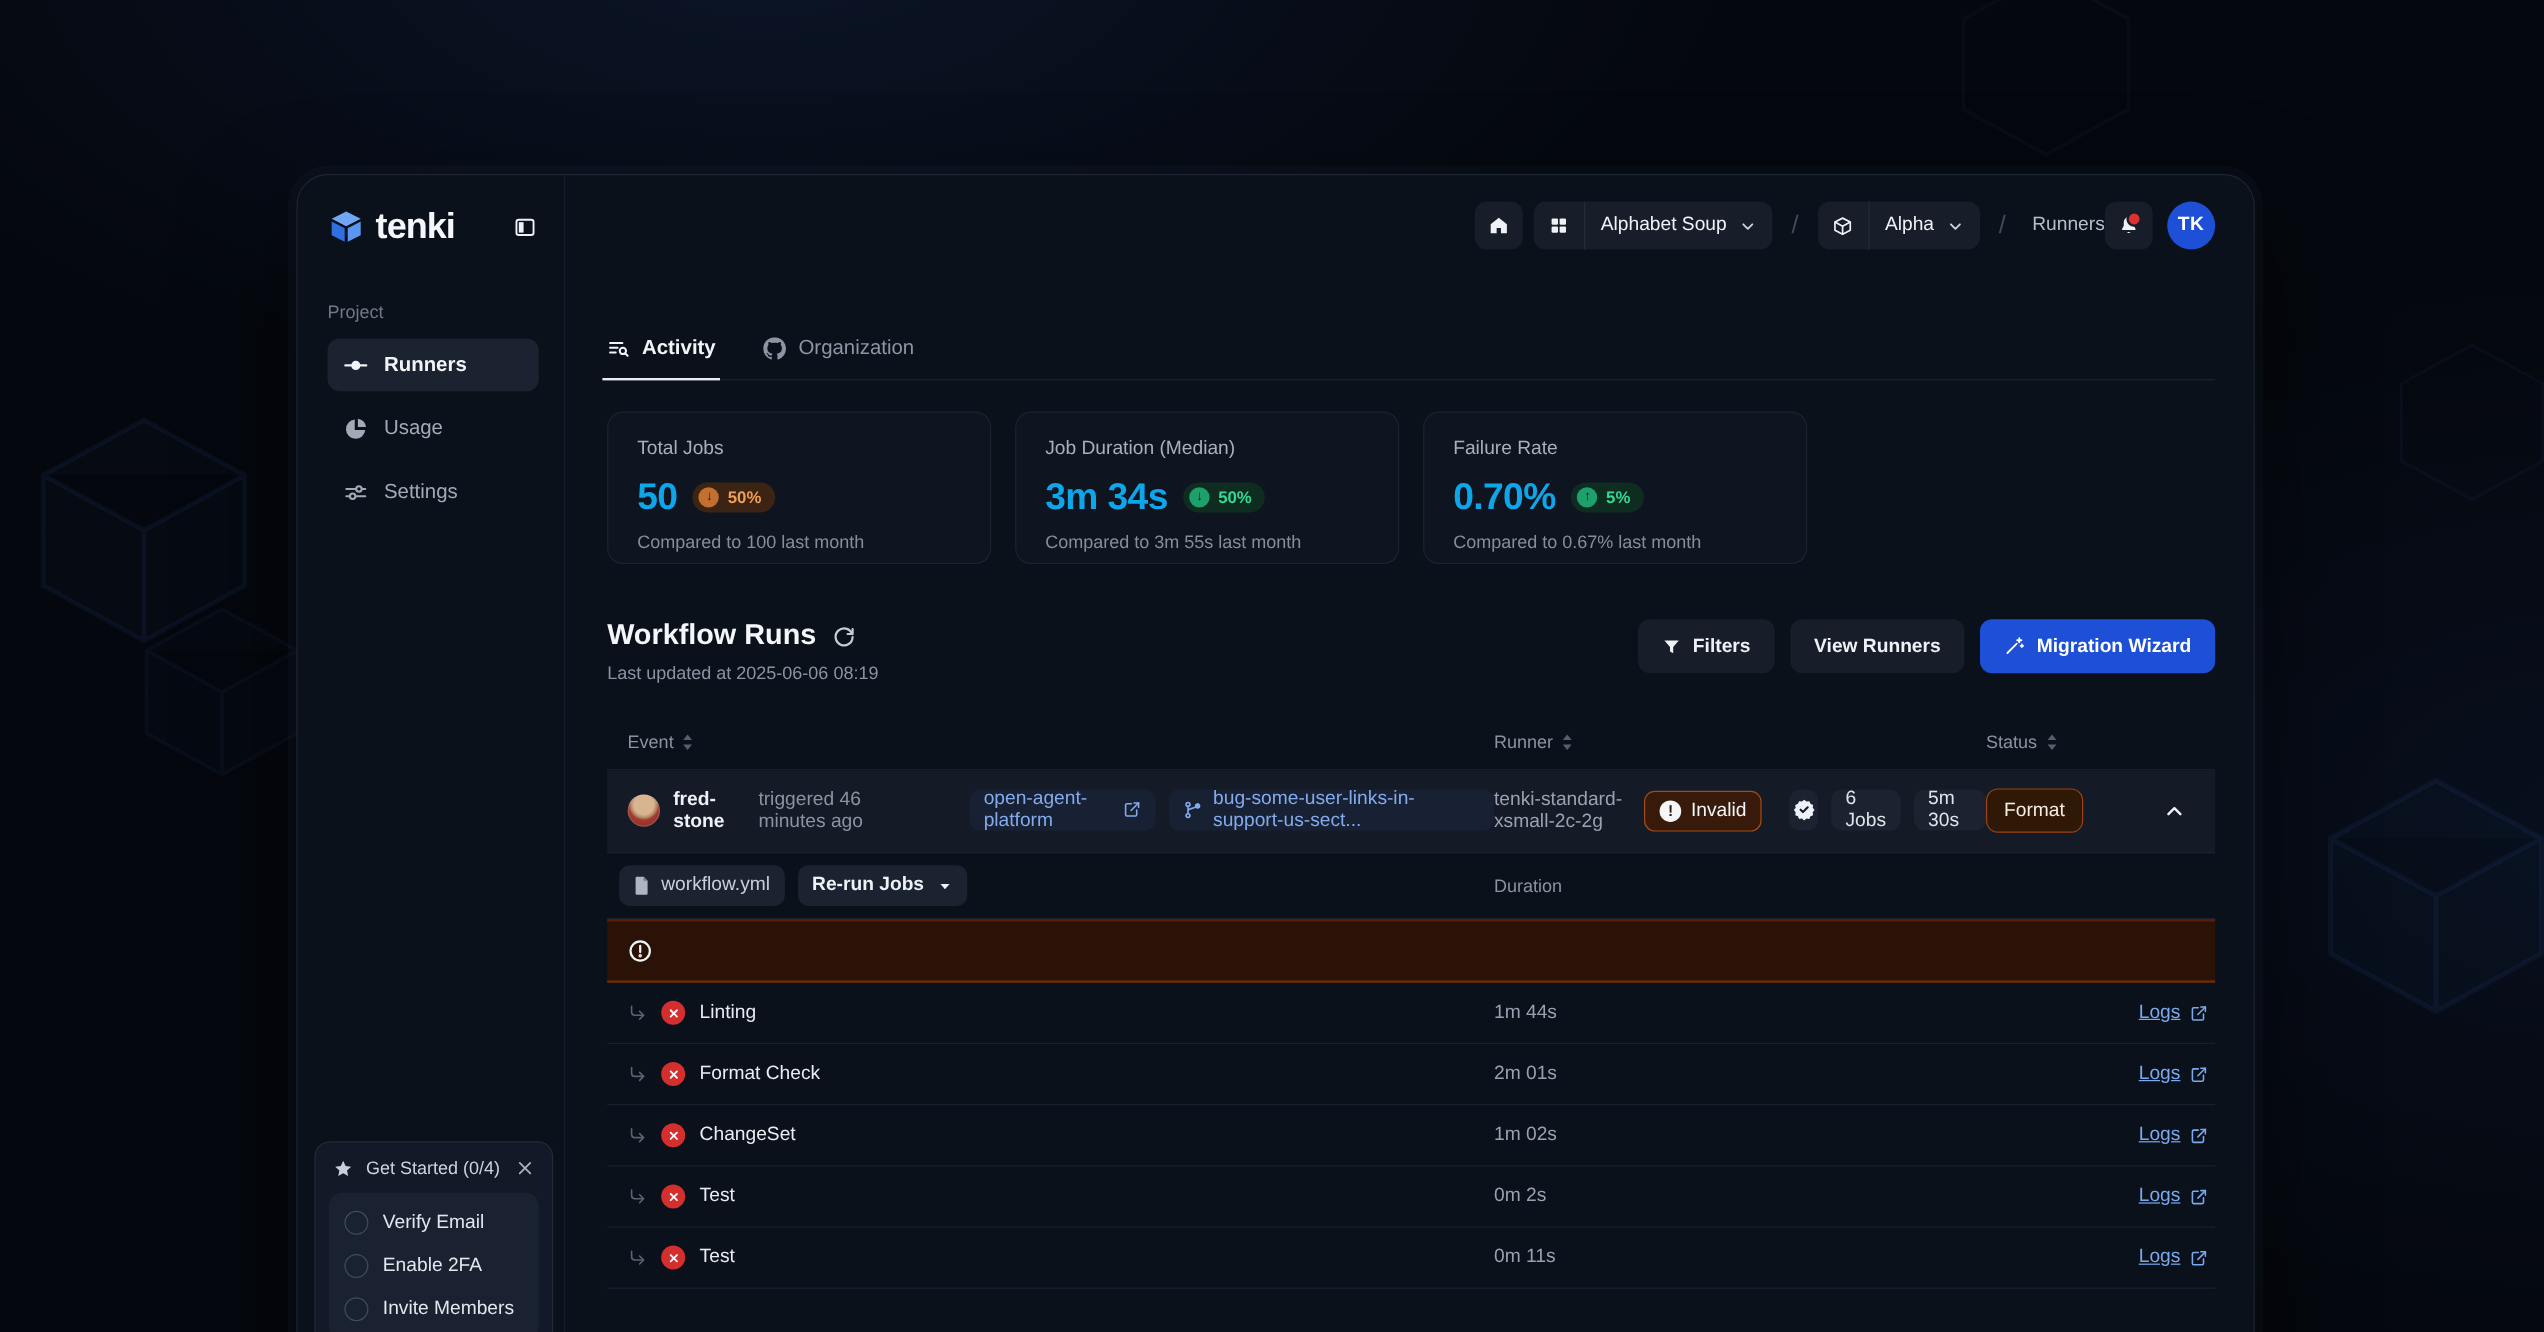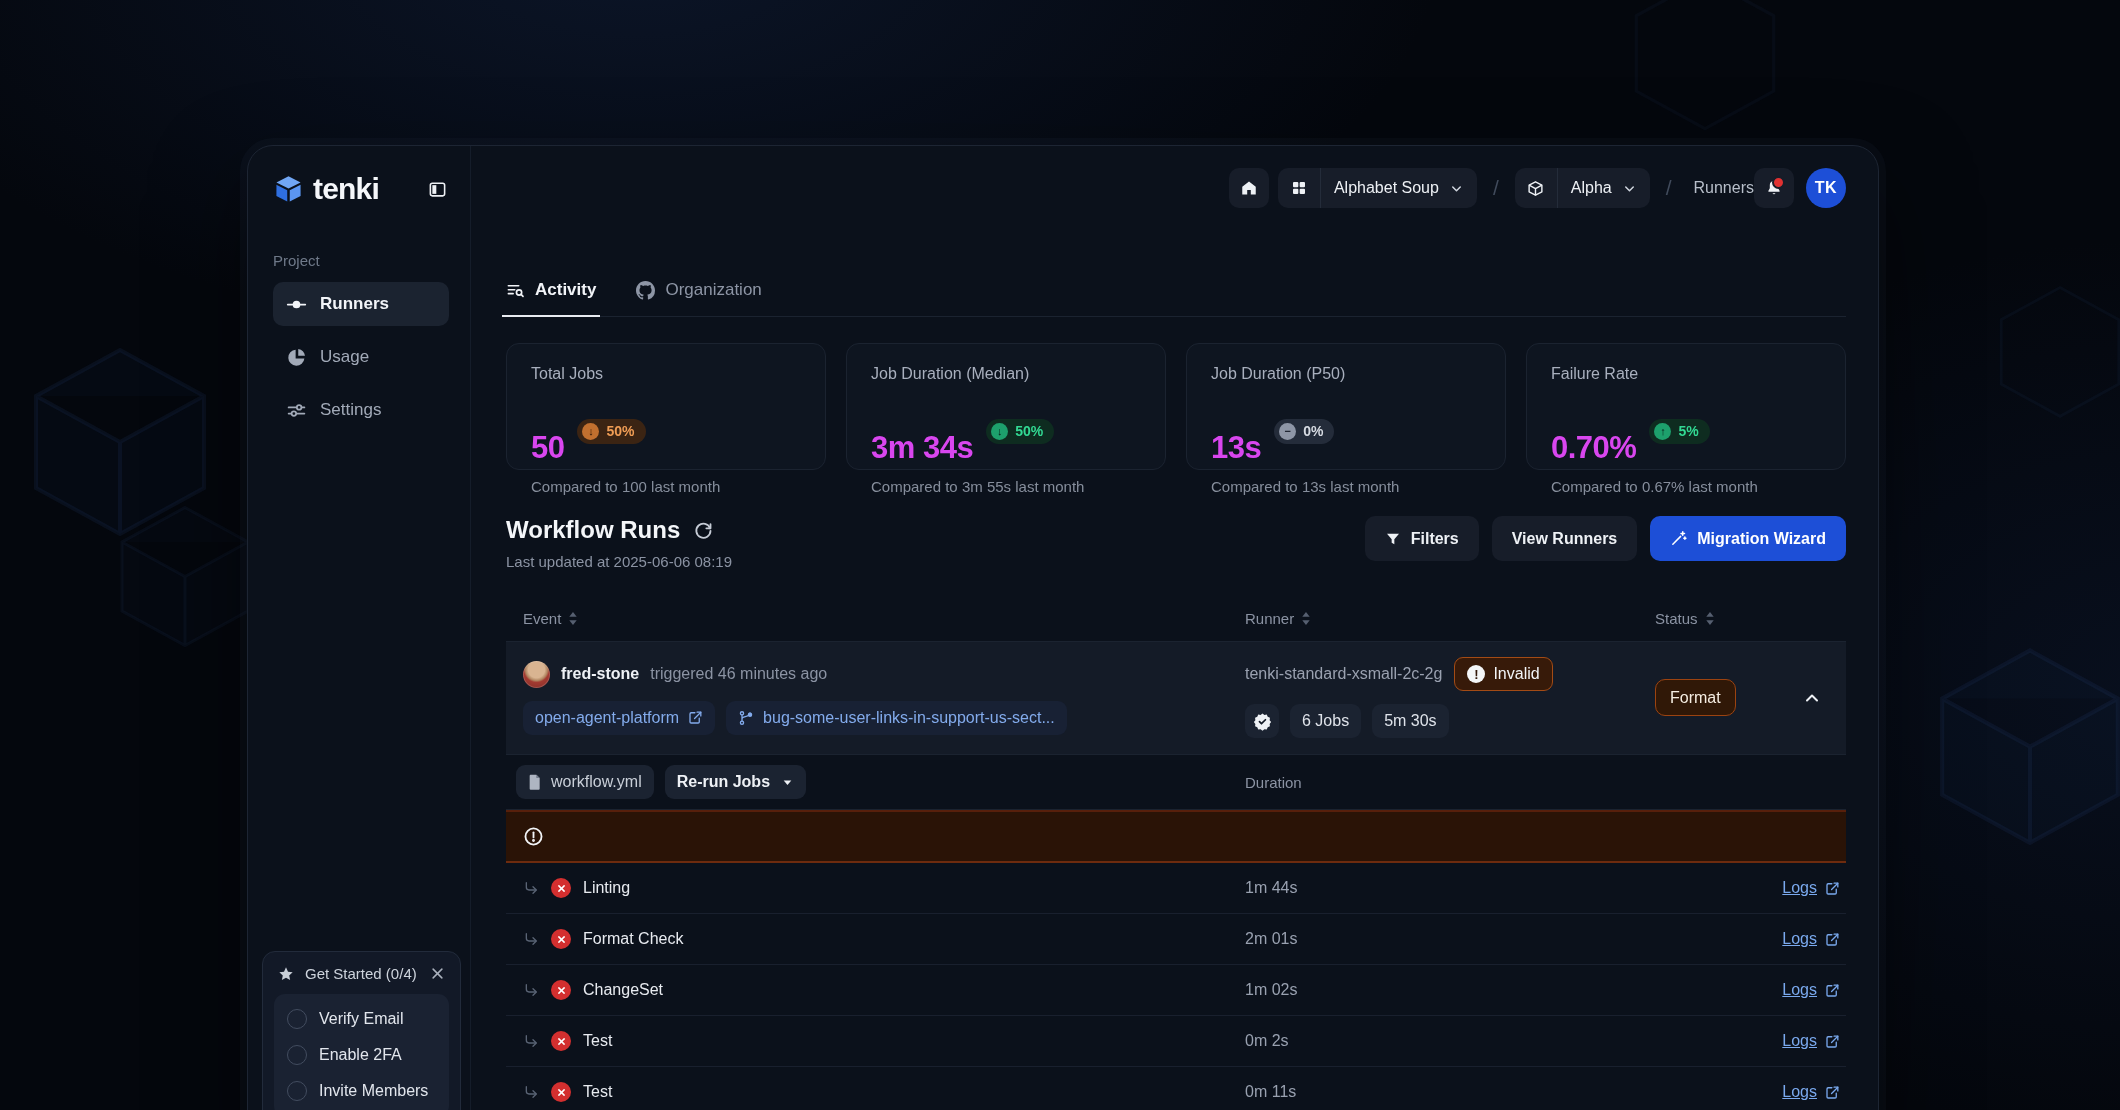--- a/index.html
+++ b/index.html
@@ -60,21 +60,21 @@
 
   .tabs{margin-top:72px;border-bottom:1px solid #1b2330;display:flex;gap:40px;}
   .tab{display:flex;align-items:center;gap:10px;font-size:17px;color:#8d95a5;padding-bottom:16px;position:relative;cursor:pointer;}
   .tab.active{color:#f2f4f8;font-weight:600;}
   .tab.active::after{content:"";position:absolute;left:-4px;right:-4px;bottom:-1px;height:2px;background:#e8ebf0;}
 
   .stats{margin-top:26px;display:grid;grid-template-columns:repeat(4,1fr);gap:20px;}
   .stat-card{background:#0e1520;border:1px solid #1b2330;border-radius:13px;padding:21px 24px;box-sizing:border-box;height:127px;}
   .stat-label{font-size:16px;color:#a8afbd;}
   .stat-row{margin-top:13px;display:flex;align-items:center;gap:13px;}
-  .stat-value{font-size:31px;font-weight:650;color:#d946ef;letter-spacing:-0.5px;margin-top:34px;}
+  .stat-value{font-size:31px;font-weight:650;color:#0ea5e9;letter-spacing:-0.5px;}
   .pill{display:inline-flex;align-items:center;gap:7px;border-radius:999px;padding:4px 11px 4px 5px;font-size:14px;font-weight:700;}
   .pill .dot{width:17px;height:17px;border-radius:50%;display:flex;align-items:center;justify-content:center;font-size:11px;font-weight:800;line-height:1;}
   .pill.orange{background:#3b2413;color:#f09d55;}
   .pill.orange .dot{background:#c2702f;color:#2a1507;}
   .pill.green{background:#0e2c20;color:#32d993;}
   .pill.green .dot{background:#1da06c;color:#062019;}
   .pill.neutral{background:#242c3a;color:#d7dbe2;}
   .pill.neutral .dot{background:#8e96a6;color:#1a202c;}
   .stat-compare{margin-top:12px;font-size:15px;color:#868e9c;}
 
@@ -87,21 +87,21 @@
   .btn.primary{background:#1d4fd7;color:#ffffff;}
 
   
   .table{margin-top:25px;}
   .tgrid{display:grid;grid-template-columns:739px 410px 1fr;align-items:center;}
   .thead{height:46px;border-bottom:1px solid #1b2330;color:#8b93a3;font-size:15px;}
   .th{display:flex;align-items:center;gap:7px;cursor:pointer;}
   .th.first{padding-left:17px;}
 
   .run-row{background:#141b27;border-bottom:1px solid #1b2330;padding:15px 0 16px;align-items:center;}
-  .cell-stack{display:flex;flex-direction:column;gap:13px;}
+  .cell-stack{display:flex;flex-direction:row;gap:23px;}
   .who{display:flex;align-items:center;gap:11px;padding-left:17px;}
   .avatar-img{width:27px;height:27px;border-radius:50%;flex-shrink:0;
     background:radial-gradient(circle at 50% 32%, #d9b491 0 36%, #b08560 48%, #a33a31 56%, #7e2c27 100%);
     box-shadow:inset 0 0 0 1px rgba(255,255,255,0.15);}
   .who-name{font-size:16px;font-weight:700;color:#eef1f5;}
   .who-rest{font-size:16px;color:#8b93a3;}
   .chips{display:flex;gap:11px;padding-left:17px;}
   .chip{height:34px;border-radius:9px;display:inline-flex;align-items:center;gap:9px;padding:0 12px;font-size:16px;background:#1b2331;color:#dfe3ea;box-sizing:border-box;}
   .chip.link{background:#182134;color:#83abec;cursor:pointer;}
   .runner-line{display:flex;align-items:center;gap:12px;}
@@ -343,31 +343,20 @@
         <div class="stat-row">
           <span class="stat-value">3m 34s</span>
           <span class="pill green">
               <span class="dot">↓</span>
               <span>50%</span>
             </span>
         </div>
         <div class="stat-compare">Compared to 3m 55s last month</div>
       </div>
       <div class="stat-card">
-        <div class="stat-label">Job Duration (P50)</div>
-        <div class="stat-row">
-          <span class="stat-value">13s</span>
-          <span class="pill neutral">
-              <span class="dot">−</span>
-              <span>0%</span>
-            </span>
-        </div>
-        <div class="stat-compare">Compared to 13s last month</div>
-      </div>
-      <div class="stat-card">
         <div class="stat-label">Failure Rate</div>
         <div class="stat-row">
           <span class="stat-value">0.70%</span>
           <span class="pill green">
               <span class="dot">↑</span>
               <span>5%</span>
             </span>
         </div>
         <div class="stat-compare">Compared to 0.67% last month</div>
       </div>

